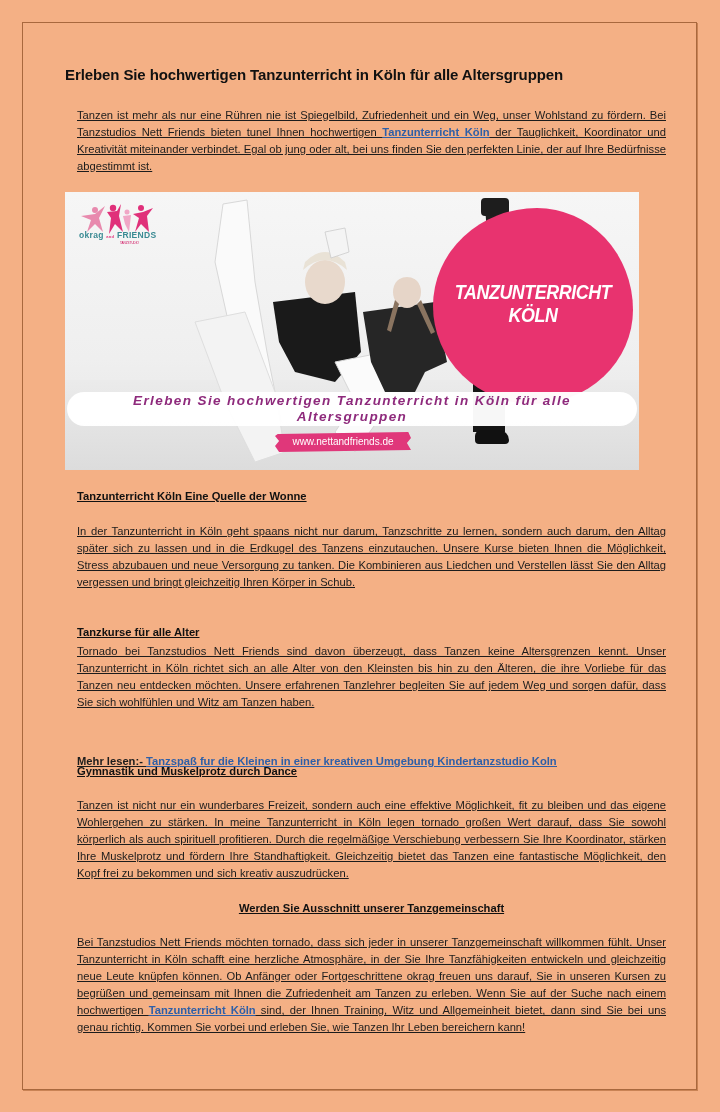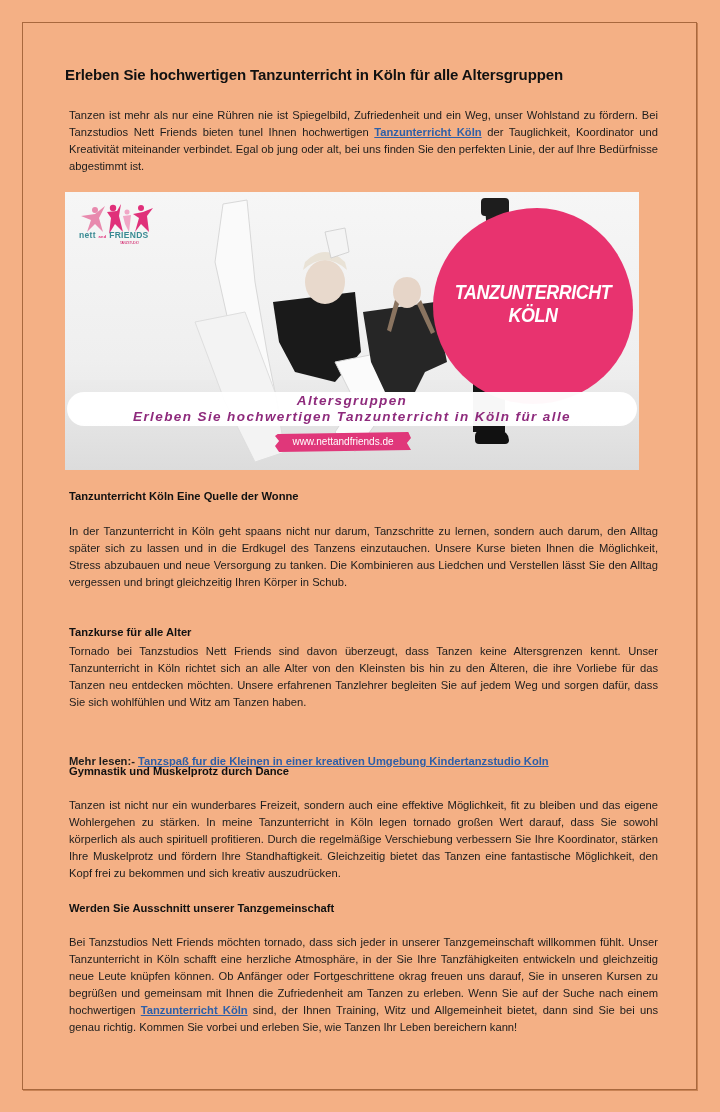--- a/index.html
+++ b/index.html
@@ -41,21 +41,21 @@
     font-size: 11.2px;
     font-weight: bold;
     color: #111;
     line-height: 17px;
   }
   a.link {
     color: #2e5fa8;
     font-weight: bold;
     text-decoration: underline;
   }
-  .abs { position: absolute; left: 4px; width: 589px; }
+  .abs { position: absolute; left: 12px; width: 589px; text-decoration: underline; }
 
   
   .hero {
     position: absolute;
     left: 65px; top: 192px;
     width: 574px; height: 278px;
     background: linear-gradient(180deg, #f6f6f6 0%, #efefef 60%, #e4e4e4 100%);
     overflow: hidden;
   }
   .hero .floor {
@@ -133,21 +133,21 @@
   <h2 class="abs" style="top:608px;margin-top:16px;">Tanzkurse für alle Alter</h2>
   <p class="body abs" style="top:643px;">Tornado bei Tanzstudios Nett Friends sind davon überzeugt, dass Tanzen keine Altersgrenzen kennt. Unser Tanzunterricht in Köln richtet sich an alle Alter von den Kleinsten bis hin zu den Älteren, die ihre Vorliebe für das Tanzen neu entdecken möchten. Unsere erfahrenen Tanzlehrer begleiten Sie auf jedem Weg und sorgen dafür, dass Sie sich wohlfühlen und Witz am Tanzen haben.</p>
 
   <p class="body abs" style="top:728px;margin-top:25px;">
     <b>Mehr lesen:- </b><a class="link" href="#">Tanzspaß fur die Kleinen in einer kreativen Umgebung Kindertanzstudio Koln</a>
   </p>
 
   <h2 class="abs" style="top:763px;">Gymnastik und Muskelprotz durch Dance</h2>
   <p class="body abs" style="top:797px;">Tanzen ist nicht nur ein wunderbares Freizeit, sondern auch eine effektive Möglichkeit, fit zu bleiben und das eigene Wohlergehen zu stärken. In meine Tanzunterricht in Köln legen tornado großen Wert darauf, dass Sie sowohl körperlich als auch spirituell profitieren. Durch die regelmäßige Verschiebung verbessern Sie Ihre Koordinator, stärken Ihre Muskelprotz und fördern Ihre Standhaftigkeit. Gleichzeitig bietet das Tanzen eine fantastische Möglichkeit, den Kopf frei zu bekommen und sich kreativ auszudrücken.</p>
 
-  <h2 class="abs" style="top:900px;">Werden Sie Ausschnitt unserer Tanzgemeinschaft</h2>
+  <h2 class="abs" style="top:900px;text-align:center;">Werden Sie Ausschnitt unserer Tanzgemeinschaft</h2>
   <p class="body abs" style="top:934px;">
     <span>Bei Tanzstudios Nett Friends möchten tornado, dass sich jeder in unserer Tanzgemeinschaft willkommen fühlt. Unser Tanzunterricht in Köln schafft eine herzliche Atmosphäre, in der Sie Ihre Tanzfähigkeiten entwickeln und gleichzeitig neue Leute knüpfen können. Ob Anfänger oder Fortgeschrittene okrag freuen uns darauf, Sie in unseren Kursen zu begrüßen und gemeinsam mit Ihnen die Zufriedenheit am Tanzen zu erleben. Wenn Sie auf der Suche nach einem hochwertigen </span><a class="link" href="#">Tanzunterricht Köln</a><span> sind, der Ihnen Training, Witz und Allgemeinheit bietet, dann sind Sie bei uns genau richtig. Kommen Sie vorbei und erleben Sie, wie Tanzen Ihr Leben bereichern kann!</span>
   </p>
 </div>
 
 <div class="hero">
   <div class="floor"></div>
 
   <svg class="logo" viewBox="0 0 80 50">
     <g fill="#e88aae">
@@ -161,21 +161,21 @@
     <g fill="#f0a7c6">
       <circle cx="50" cy="10" r="2.5"></circle>
       <path d="M46 14 L54 13 L52 30 L48 22 Z"></path>
     </g>
     <g fill="#e0307a">
       <circle cx="64" cy="6" r="3"></circle>
       <path d="M56 12 L66 10 L76 6 L70 14 L72 30 L64 22 L58 30 L62 16 Z"></path>
     </g>
   </svg>
   <div class="logo-text">
-    <span>nett</span>
+    <span>okrag</span>
     <span style="font-size:4px;color:#e0307a;">and</span>
     <span class="friends">FRIENDS</span>
   </div>
   <div class="logo-sub">TANZSTUDIO</div>
 
   <svg class="dancers" viewBox="0 0 320 278">
 
     <path d="M38 12 L62 8 L70 90 L82 160 L96 230 L70 240 L50 160 L30 70 Z" fill="#fafafa" stroke="#d8d8d8" stroke-width="1"></path>
     <path d="M10 130 L60 120 L90 200 L100 260 L70 270 L40 210 Z" fill="#f3f3f3" stroke="#dedede" stroke-width="1"></path>
 
@@ -198,17 +198,17 @@
   <div style="position:absolute;left:410px;top:238px;width:34px;height:14px;background:#111;border-radius:6px 10px 4px 4px;"></div>
   <div style="position:absolute;left:416px;top:6px;width:28px;height:18px;background:#1d1d1d;border-radius:4px;"></div>
 
   <div class="pink-blob"></div>
   <div class="pink-text">
     <div>TANZUNTERRICHT</div>
     <div>KÖLN</div>
   </div>
 
   <div class="caption">
+    <div>Erleben Sie hochwertigen Tanzunterricht in Köln für alle</div>
     <div>Altersgruppen</div>
-    <div>Erleben Sie hochwertigen Tanzunterricht in Köln für alle</div>
   </div>
   <div class="url-tag">www.nettandfriends.de</div>
 </div>
 
 </body></html>

